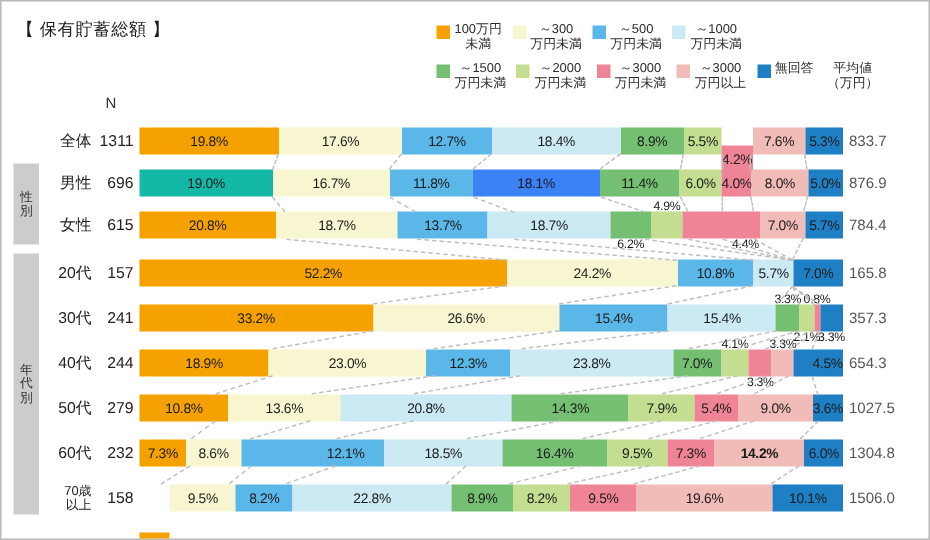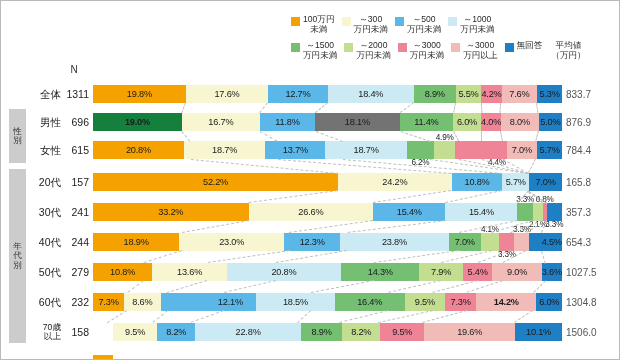--- a/index.html
+++ b/index.html
@@ -187,20 +187,21 @@
     border-top: 1px dashed #c0c0c0;
     transform-origin: 0 0;
     pointer-events: none;
   }
 </style>
 </head>
 <body>
 
 <div id="root">
 
+  <div id="title">【 保有貯蓄総額 】</div>
 
   <div id="legend">
     <div class="legend-row row1">
         <div class="legend-item">
           <span class="legend-swatch" style="background: rgb(245, 162, 0);"></span>
           <span class="legend-text"><span>100万円</span><span class="l2">未満</span></span>
         </div>
         <div class="legend-item">
           <span class="legend-swatch" style="background: rgb(248, 246, 208);"></span>
           <span class="legend-text"><span>～300</span><span class="l2">万円未満</span></span>
@@ -257,46 +258,46 @@
           </div>
           <div class="seg" style="flex: 18.4 0 0px; background: rgb(204, 234, 244);">
             <span class="pct">18.4%</span>
           </div>
           <div class="seg" style="flex: 8.9 0 0px; background: rgb(116, 191, 114);">
             <span class="pct">8.9%</span>
           </div>
           <div class="seg" style="flex: 5.5 0 0px; background: rgb(195, 221, 145);">
             <span class="pct">5.5%</span>
           </div>
-          <div class="seg" style="flex: 4.2 0 0px; background: rgb(239, 132, 151);">
+          <div class="seg" style="flex: 4.2 0 0px; background: rgb(239, 132, 151); margin-top: 12px;">
             <span class="pct">4.2%</span>
           </div>
           <div class="seg" style="flex: 7.6 0 0px; background: rgb(241, 187, 184);">
             <span class="pct">7.6%</span>
           </div>
           <div class="seg" style="flex: 5.3 0 0px; background: rgb(31, 127, 196);">
             <span class="pct">5.3%</span>
           </div>
         </div>
         <div class="avgval">833.7</div>
       </div>
       <div class="row" style="top: 110px;">
         <div class="rlabel">男性</div>
         <div class="rn">696</div>
         <div class="bar">
-          <div class="seg" style="flex: 19 0 0px; background: #15803d; font-weight: bold;">
+          <div class="seg" style="flex: 19 0 0px; background: #14b8a6;">
             <span class="pct">19.0%</span>
           </div>
           <div class="seg" style="flex: 16.7 0 0px; background: rgb(248, 246, 208);">
             <span class="pct">16.7%</span>
           </div>
           <div class="seg" style="flex: 11.8 0 0px; background: rgb(91, 183, 232);">
             <span class="pct">11.8%</span>
           </div>
-          <div class="seg" style="flex: 18.1 0 0px; background: #737373; text-align: center;">
+          <div class="seg" style="flex: 18.1 0 0px; background: #3b82f6; text-align: center;">
             <span class="pct">18.1%</span>
           </div>
           <div class="seg" style="flex: 11.4 0 0px; background: rgb(116, 191, 114);">
             <span class="pct">11.4%</span>
           </div>
           <div class="seg" style="flex: 6 0 0px; background: rgb(195, 221, 145);">
             <span class="pct">6.0%</span>
           </div>
           <div class="seg" style="flex: 4 0 0px; background: rgb(239, 132, 151);">
             <span class="pct">4.0%</span>

